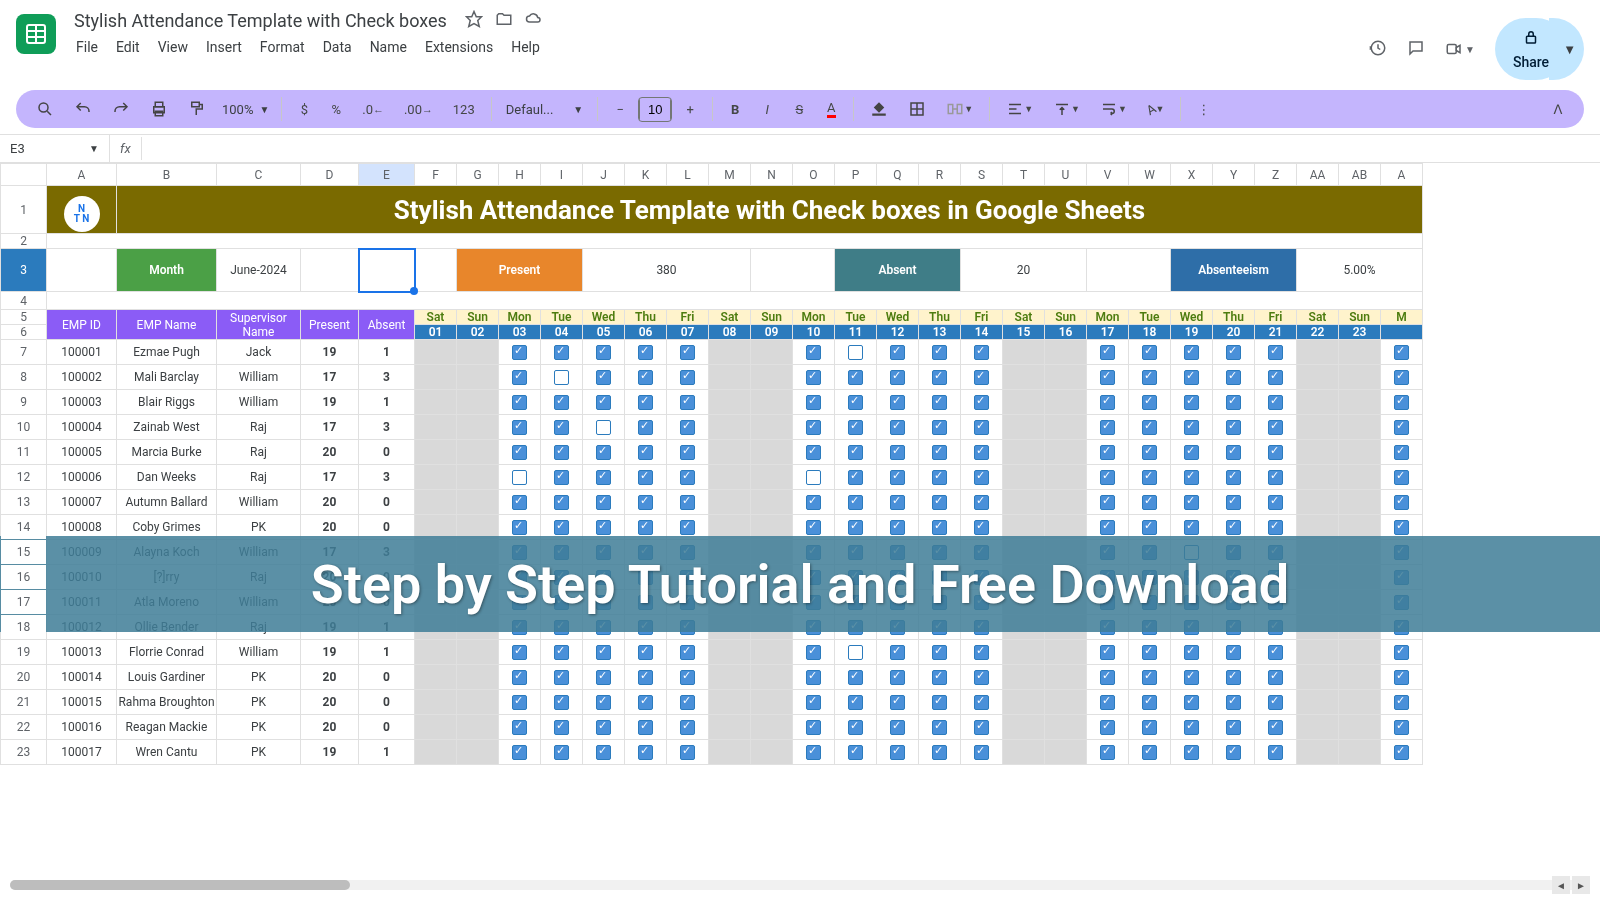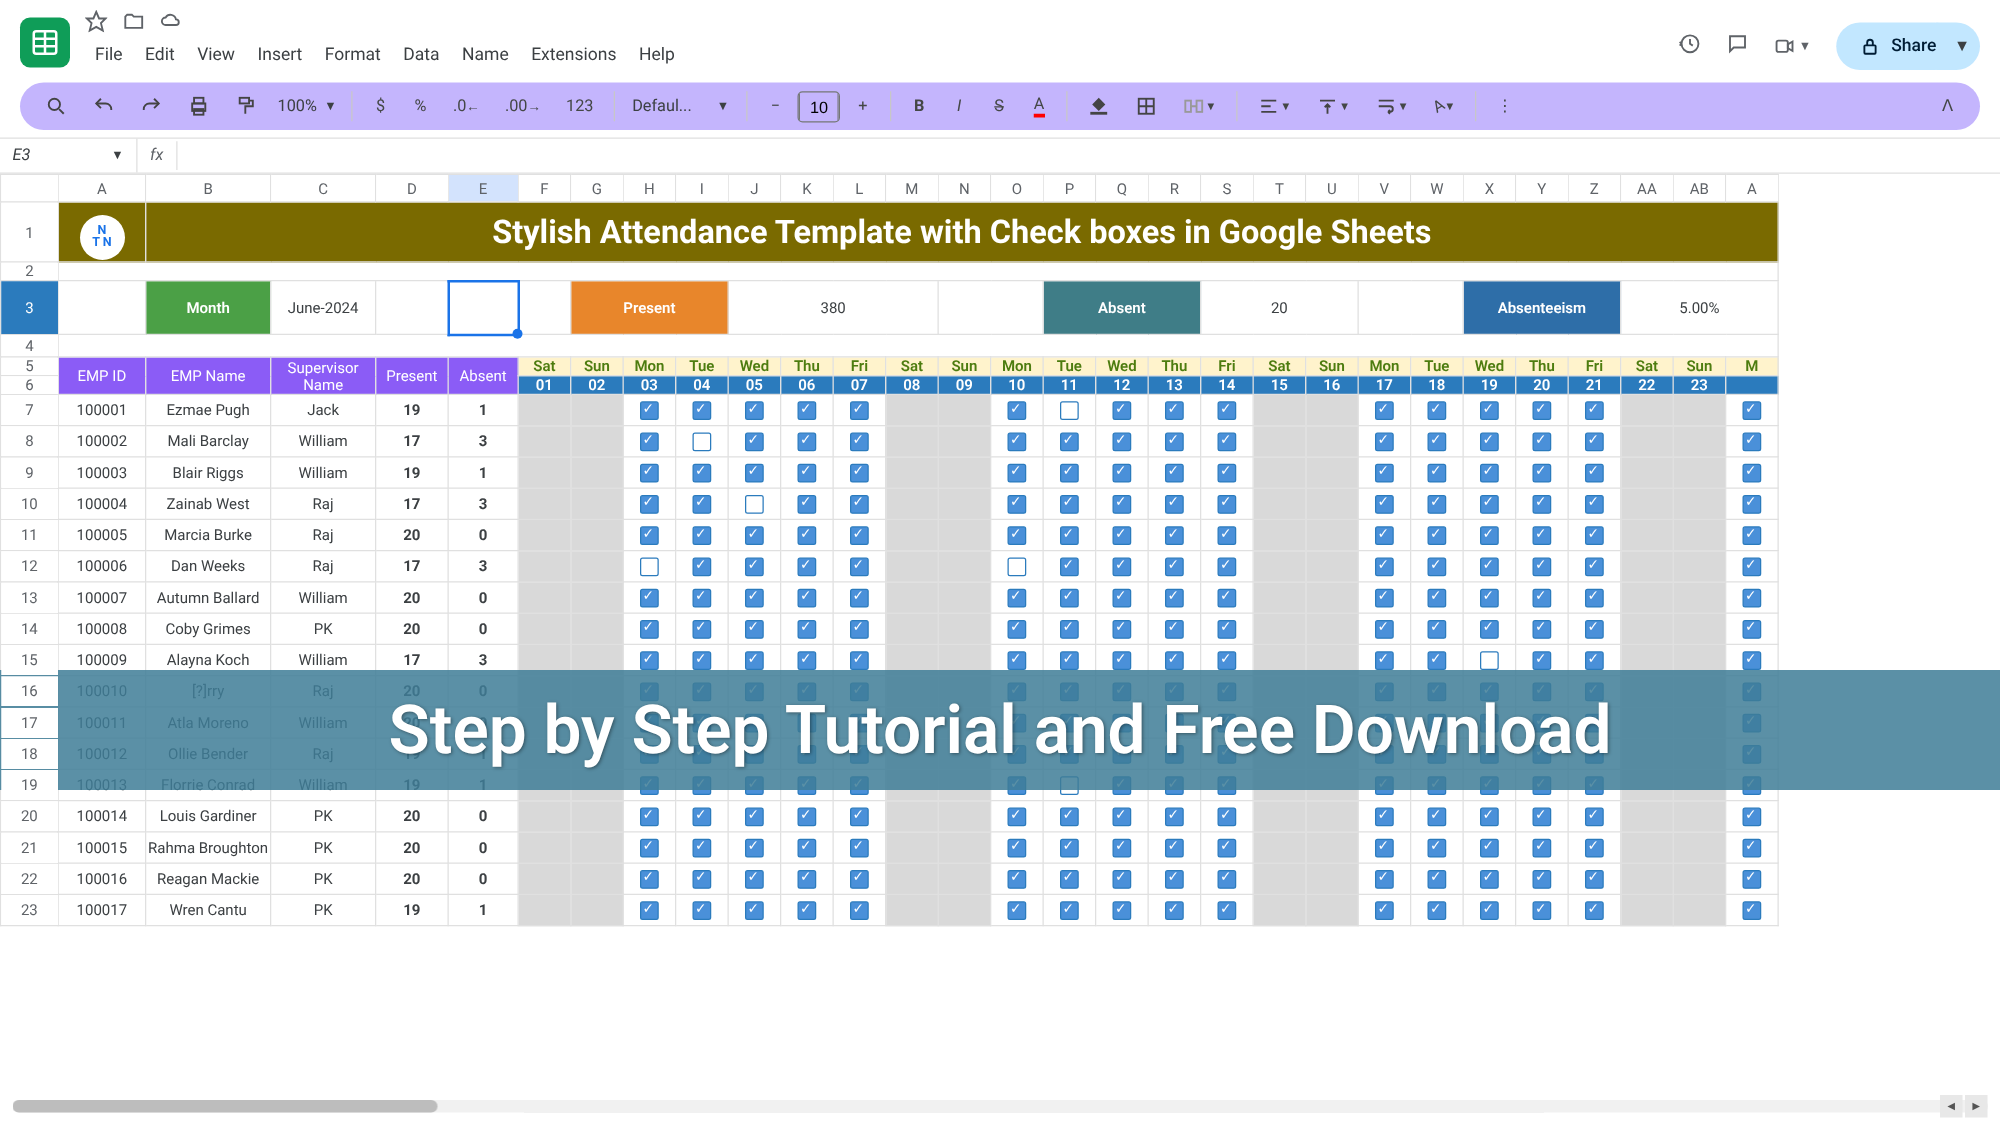--- a/index.html
+++ b/index.html
@@ -11,36 +11,36 @@
 .logo-box svg { width: 24px; height: 24px; }
 .title-area { flex: 1; }
 .title-row { display: flex; align-items: center; gap: 12px; }
 .doc-title { font-size: 18px; color: #3c4043; padding: 2px 6px; }
 .title-icons { display: flex; gap: 12px; color: #5f6368; }
 .title-icons span { cursor: pointer; }
 .menubar { display: flex; gap: 2px; margin-top: 2px; }
 .menubar span { padding: 4px 8px; font-size: 14px; color: #3c4043; cursor: pointer; border-radius: 4px; }
 .header-right { display: flex; align-items: center; gap: 20px; padding-top: 10px; }
 .header-right .icon { color: #5f6368; cursor: pointer; }
-.share-btn { display: flex; align-items: center; gap: 8px; background: #c2e7ff; border-radius: 40px; padding: 10px 18px; font-size: 14px; font-weight: 500; color: #001d35; cursor: pointer; }
+.share-btn { display: flex; align-items: center; gap: 8px; background: #c2e7ff; border-radius: 40px; padding: 10px 18px; font-size: 14px; font-weight: 500; color: #001d35; cursor: pointer; flex-direction: column; }
 .share-caret { padding: 10px 8px; background: #c2e7ff; border-radius: 0 40px 40px 0; margin-left: -18px; cursor: pointer; }
 
 
 .toolbar { display: flex; align-items: center; margin: 10px 16px 6px 16px; background: #c4b5fd; border-radius: 24px; padding: 4px 12px; gap: 4px; }
 .tb-btn { padding: 6px 8px; display: flex; align-items: center; justify-content: center; color: #444746; cursor: pointer; border-radius: 4px; min-width: 28px; }
 .tb-sep { width: 1px; height: 24px; background: #c7c7c7; margin: 0 4px; }
 .zoom-box { display: flex; align-items: center; gap: 6px; padding: 0 4px; }
 .font-box { display: flex; align-items: center; gap: 20px; padding: 2px 6px; }
 .size-ctrl { display: flex; align-items: center; border: 1px solid #747775; border-radius: 4px; overflow: hidden; }
 .size-ctrl input { width: 32px; border: none; border-left: 1px solid #747775; border-right: 1px solid #747775; text-align: center; font-size: 13px; padding: 4px 0; background: transparent; }
 .toolbar-right { margin-left: auto; }
 
 
 .formula-row { display: flex; align-items: center; border-top: 1px solid #e0e0e0; border-bottom: 1px solid #e0e0e0; }
-.name-box { width: 110px; padding: 6px 10px; border-right: 1px solid #e0e0e0; display: flex; align-items: center; justify-content: space-between; font-size: 13px; font-style: italic; }
+.name-box { width: 110px; padding: 6px 10px; border-right: 1px solid #e0e0e0; display: flex; align-items: center; justify-content: space-between; font-size: 13px; }
 .fx-label { padding: 4px 10px; font-style: italic; color: #5f6368; border-right: 1px solid #e0e0e0; }
 .formula-input { flex: 1; padding: 6px; }
 
 
 .grid-wrap { overflow: auto; position: relative; height: calc(900px - 185px); }
 .grid { border-collapse: collapse; table-layout: fixed; }
 .grid th, .grid td { border: 1px solid #e0e0e0; font-size: 12px; text-align: center; vertical-align: middle; }
 .col-head th { background: #fff; color: #5f6368; font-weight: normal; height: 22px; position: sticky; top: 0; z-index: 5; }
 .row-head { background: #fff; color: #5f6368; font-weight: normal; width: 46px; position: sticky; left: 0; z-index: 4; }
 .corner { position: sticky; left: 0; top: 0; z-index: 6; background: #fff; }
@@ -101,20 +101,21 @@
   <div class="logo-box">
     <svg viewBox="0 0 24 24" fill="#fff">
         <rect x="3" y="3" width="18" height="18" rx="2" fill="none" stroke="#fff" stroke-width="2"></rect>
         <line x1="3" y1="9" x2="21" y2="9" stroke="#fff" stroke-width="2"></line>
         <line x1="3" y1="15" x2="21" y2="15" stroke="#fff" stroke-width="2"></line>
         <line x1="12" y1="3" x2="12" y2="21" stroke="#fff" stroke-width="2"></line>
       </svg>
   </div>
   <div class="title-area">
     <div class="title-row">
+      <span class="doc-title">Stylish Attendance Template with Check boxes</span>
       <div class="title-icons">
         <span><svg viewBox="0 0 24 24" fill="none" stroke="#5f6368" stroke-width="2">
               <polygon points="12,2 15,9 22,9 17,14 19,22 12,18 5,22 7,14 2,9 9,9"></polygon>
             </svg></span>
         <span><svg viewBox="0 0 24 24" fill="none" stroke="#5f6368" stroke-width="2">
               <path d="M3 7l2-2h5l2 2h9v12H3z"></path>
             </svg></span>
         <span><svg viewBox="0 0 24 24" fill="none" stroke="#5f6368" stroke-width="2">
               <path d="M6 16a4 4 0 010-8 6 6 0 0111 2 3 3 0 010 6H6z"></path>
             </svg></span>

